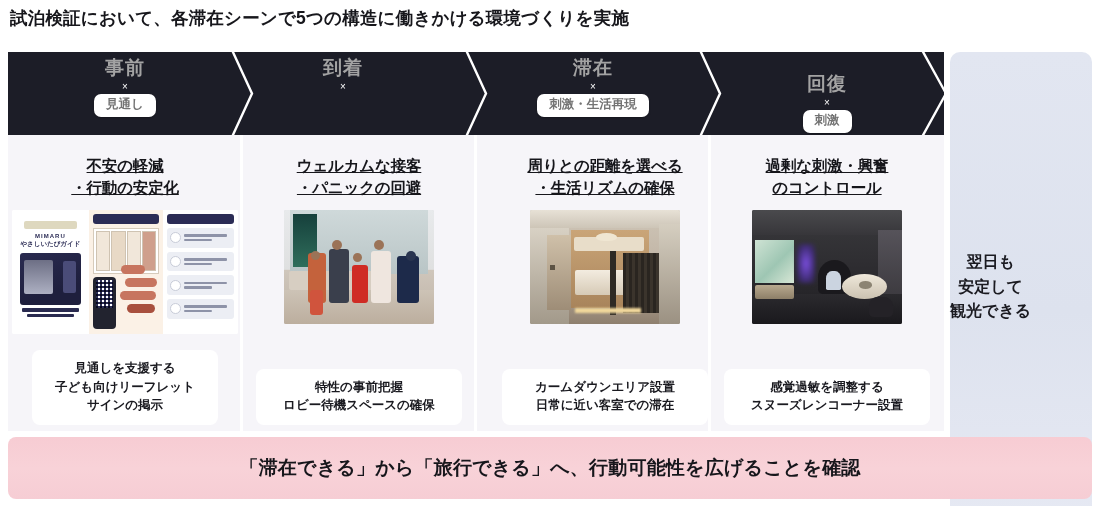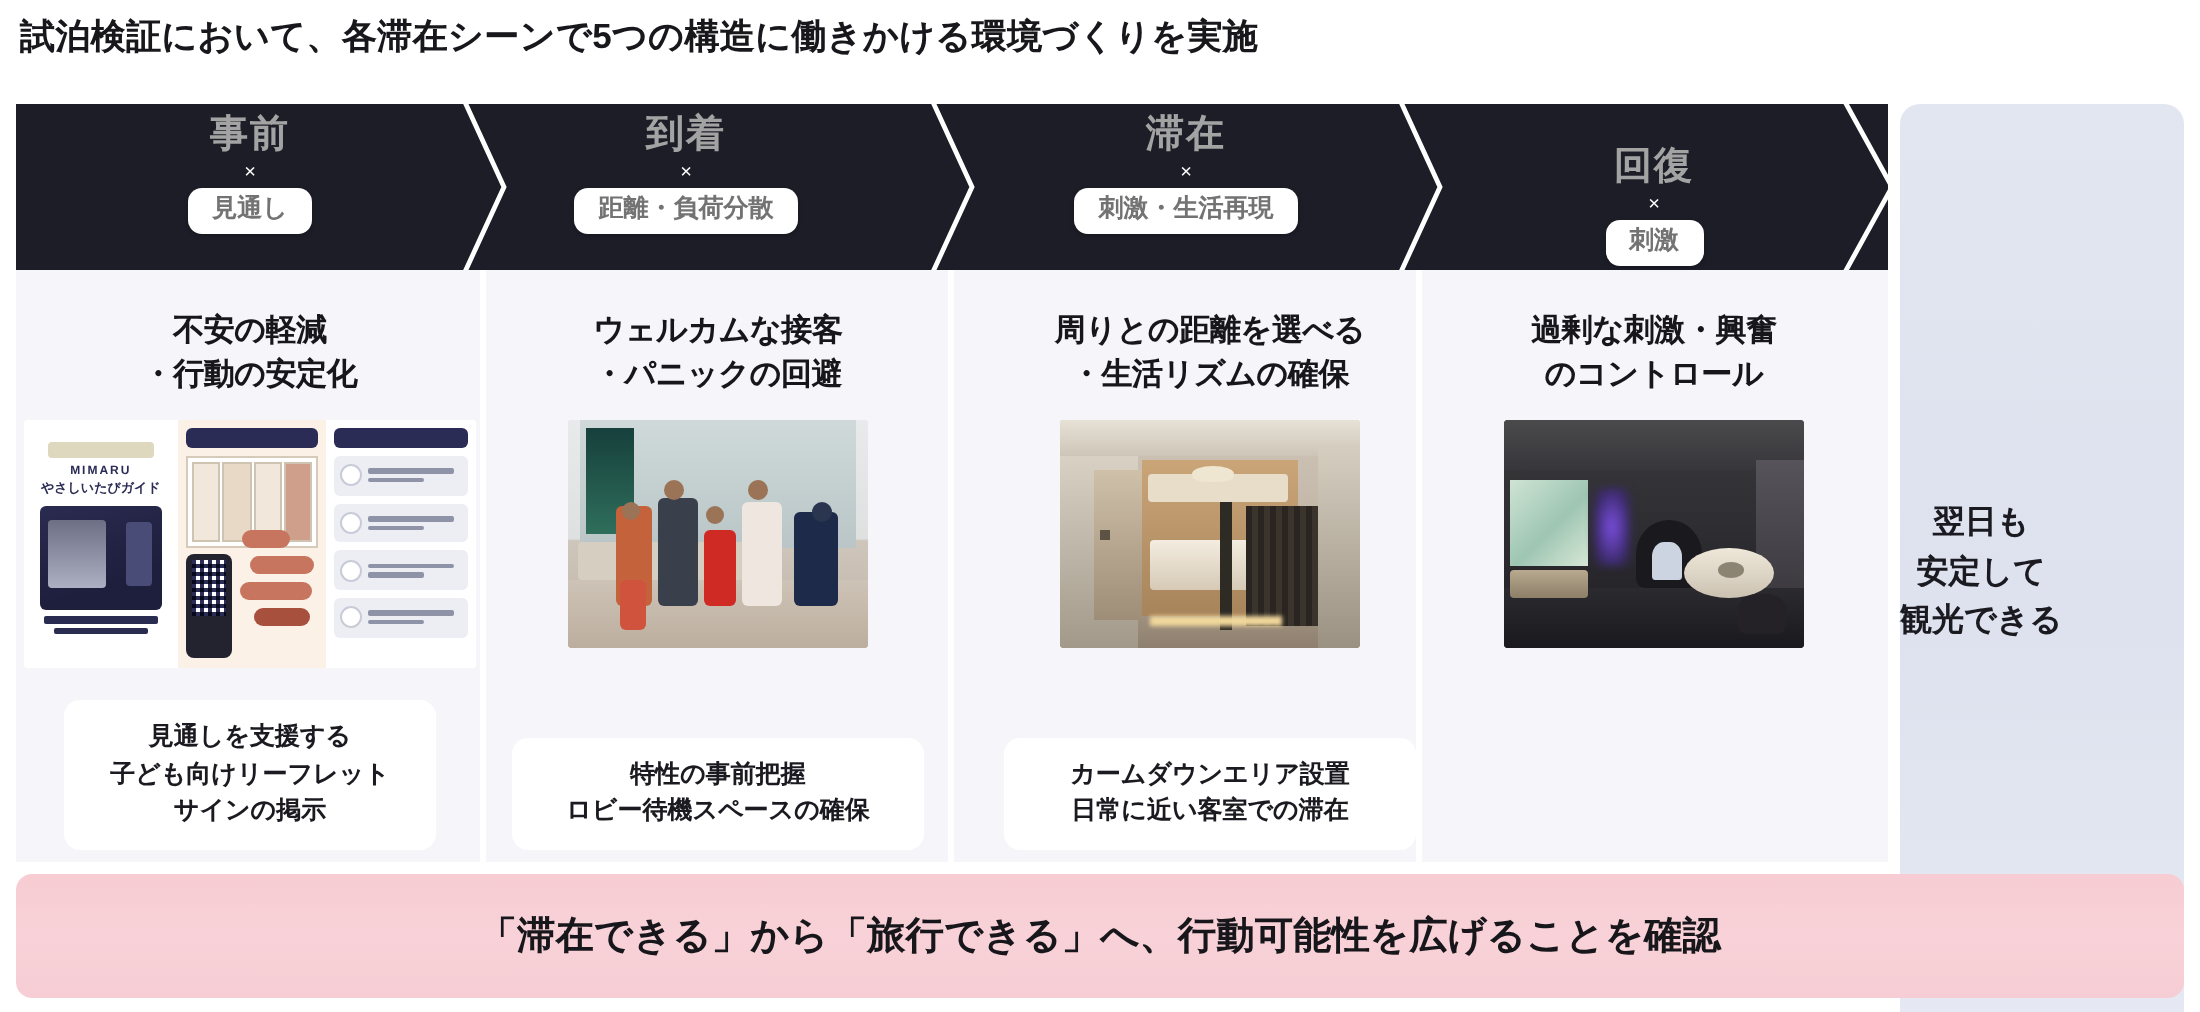--- a/index.html
+++ b/index.html
@@ -122,20 +122,21 @@
   }
   .col-heading {
     margin-top: 20px;
     text-align: center;
     font-size: 15.5px;
     font-weight: 700;
     line-height: 1.45;
     color: #16161b;
     white-space: pre-line;
     letter-spacing: -0.2px;
+    text-decoration: underline;
   }
 
   
   .media {
     margin-top: 10px;
     width: 150px; height: 114px;
     border-radius: 2px;
     overflow: hidden;
     position: relative;
     background: #d9d9de;
@@ -326,21 +327,20 @@
   <div class="stage-header">
 
     <div class="stage" style="left:0px;">
       <div class="stage-name">事前</div>
       <div class="stage-x">×</div>
       <div class="stage-pill">見通し</div>
     </div>
     <div class="stage" style="left:218px;">
       <div class="stage-name">到着</div>
       <div class="stage-x">×</div>
-      <div class="stage-pill">距離・負荷分散</div>
     </div>
     <div class="stage" style="left:468px;">
       <div class="stage-name">滞在</div>
       <div class="stage-x">×</div>
       <div class="stage-pill">刺激・生活再現</div>
     </div>
     <div class="stage" style="left:702px;margin-top:16px;">
       <div class="stage-name">回復</div>
       <div class="stage-x">×</div>
       <div class="stage-pill">刺激</div>
@@ -508,20 +508,22 @@
           <div class="sn-screen"></div>
           <div class="sn-violet"></div>
           <div class="sn-bench"></div>
           <div class="sn-tent"></div>
           <div class="sn-tentin"></div>
           <div class="sn-bean"></div>
           <div class="sn-beanmark"></div>
           <div class="sn-bag"></div>
         </div>
       </div>
+      <div class="caption wide">感覚過敏を調整する
+スヌーズレンコーナー設置</div>
     </div>
 
   </div>
 </div>
 
 <div class="outcome">
   <div class="outcome-text">翌日も
 安定して
 観光できる</div>
 </div>

